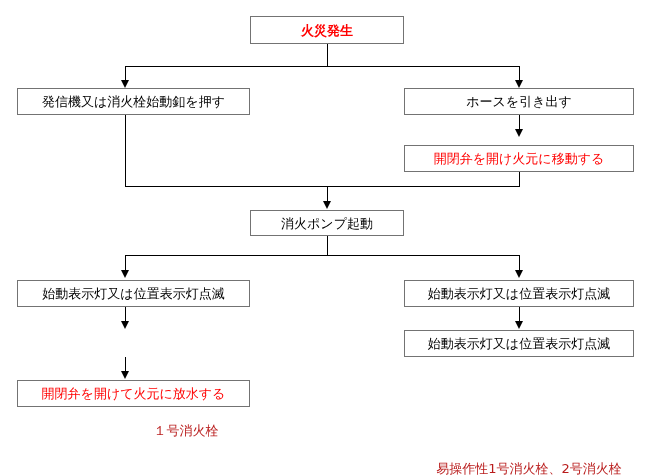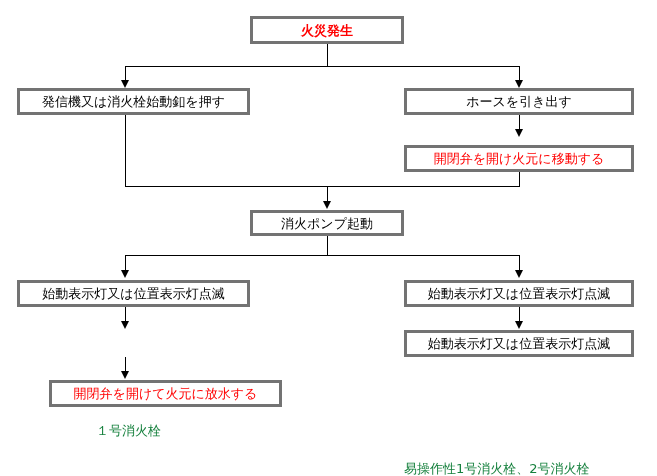--- a/index.html
+++ b/index.html
@@ -13,21 +13,21 @@
   #flowchart {
     position: relative;
     width: 657px;
     height: 476px;
     background: #ffffff;
     overflow: hidden;
   }
   .node {
     position: absolute;
     box-sizing: border-box;
-    border: 3px solid #737373;
+    border: 1px solid #737373;
     background: #ffffff;
     display: flex;
     align-items: center;
     justify-content: center;
     font-size: 13px;
     line-height: 1;
     letter-spacing: 0px;
     white-space: nowrap;
     color: #000000;
     z-index: 3;
@@ -59,23 +59,24 @@
     height: 0;
     border-left: 4px solid transparent;
     border-right: 4px solid transparent;
     border-top: 8px solid #000000;
     z-index: 2;
   }
   .caption {
     position: absolute;
     font-size: 13px;
     line-height: 19px;
-    color: #15803d;
+    color: #b91c1c;
     white-space: pre;
     z-index: 3;
+    text-align: center;
   }
 </style>
 </head>
 <body>
 
 <div id="flowchart">
 
   <div class="node red" style="left:250px; top:16px; width:154px; height:28px;">火災発生</div>
 
   <div class="vline" style="left:327px; top:44px; height:22px;"></div>
@@ -117,21 +118,21 @@
 
   <div class="node" style="left:17px; top:280px; width:233px; height:27px;">始動表示灯又は位置表示灯点滅</div>
 
   <div class="vline" style="left:125px; top:307px; height:15px;"></div>
   <div class="arrow" style="left:121px; top:321px;"></div>
 
 
   <div class="vline" style="left:125px; top:357px; height:15px;"></div>
   <div class="arrow" style="left:121px; top:371px;"></div>
 
-  <div class="node red-plain" style="left:17px; top:380px; width:233px; height:27px;margin-left:32px;">開閉弁を開けて火元に放水する</div>
+  <div class="node red-plain" style="left:17px; top:380px; width:233px; height:27px;">開閉弁を開けて火元に放水する</div>
 
   <div class="node" style="left:404px; top:280px; width:230px; height:27px;">始動表示灯又は位置表示灯点滅</div>
 
   <div class="vline" style="left:519px; top:307px; height:15px;"></div>
   <div class="arrow" style="left:515px; top:321px;"></div>
 
   <div class="node" style="left:404px; top:330px; width:230px; height:27px;">始動表示灯又は位置表示灯点滅</div>
 
   <div class="caption" style="left:96px; top:421px; width:180px;">１号消火栓</div>
 

